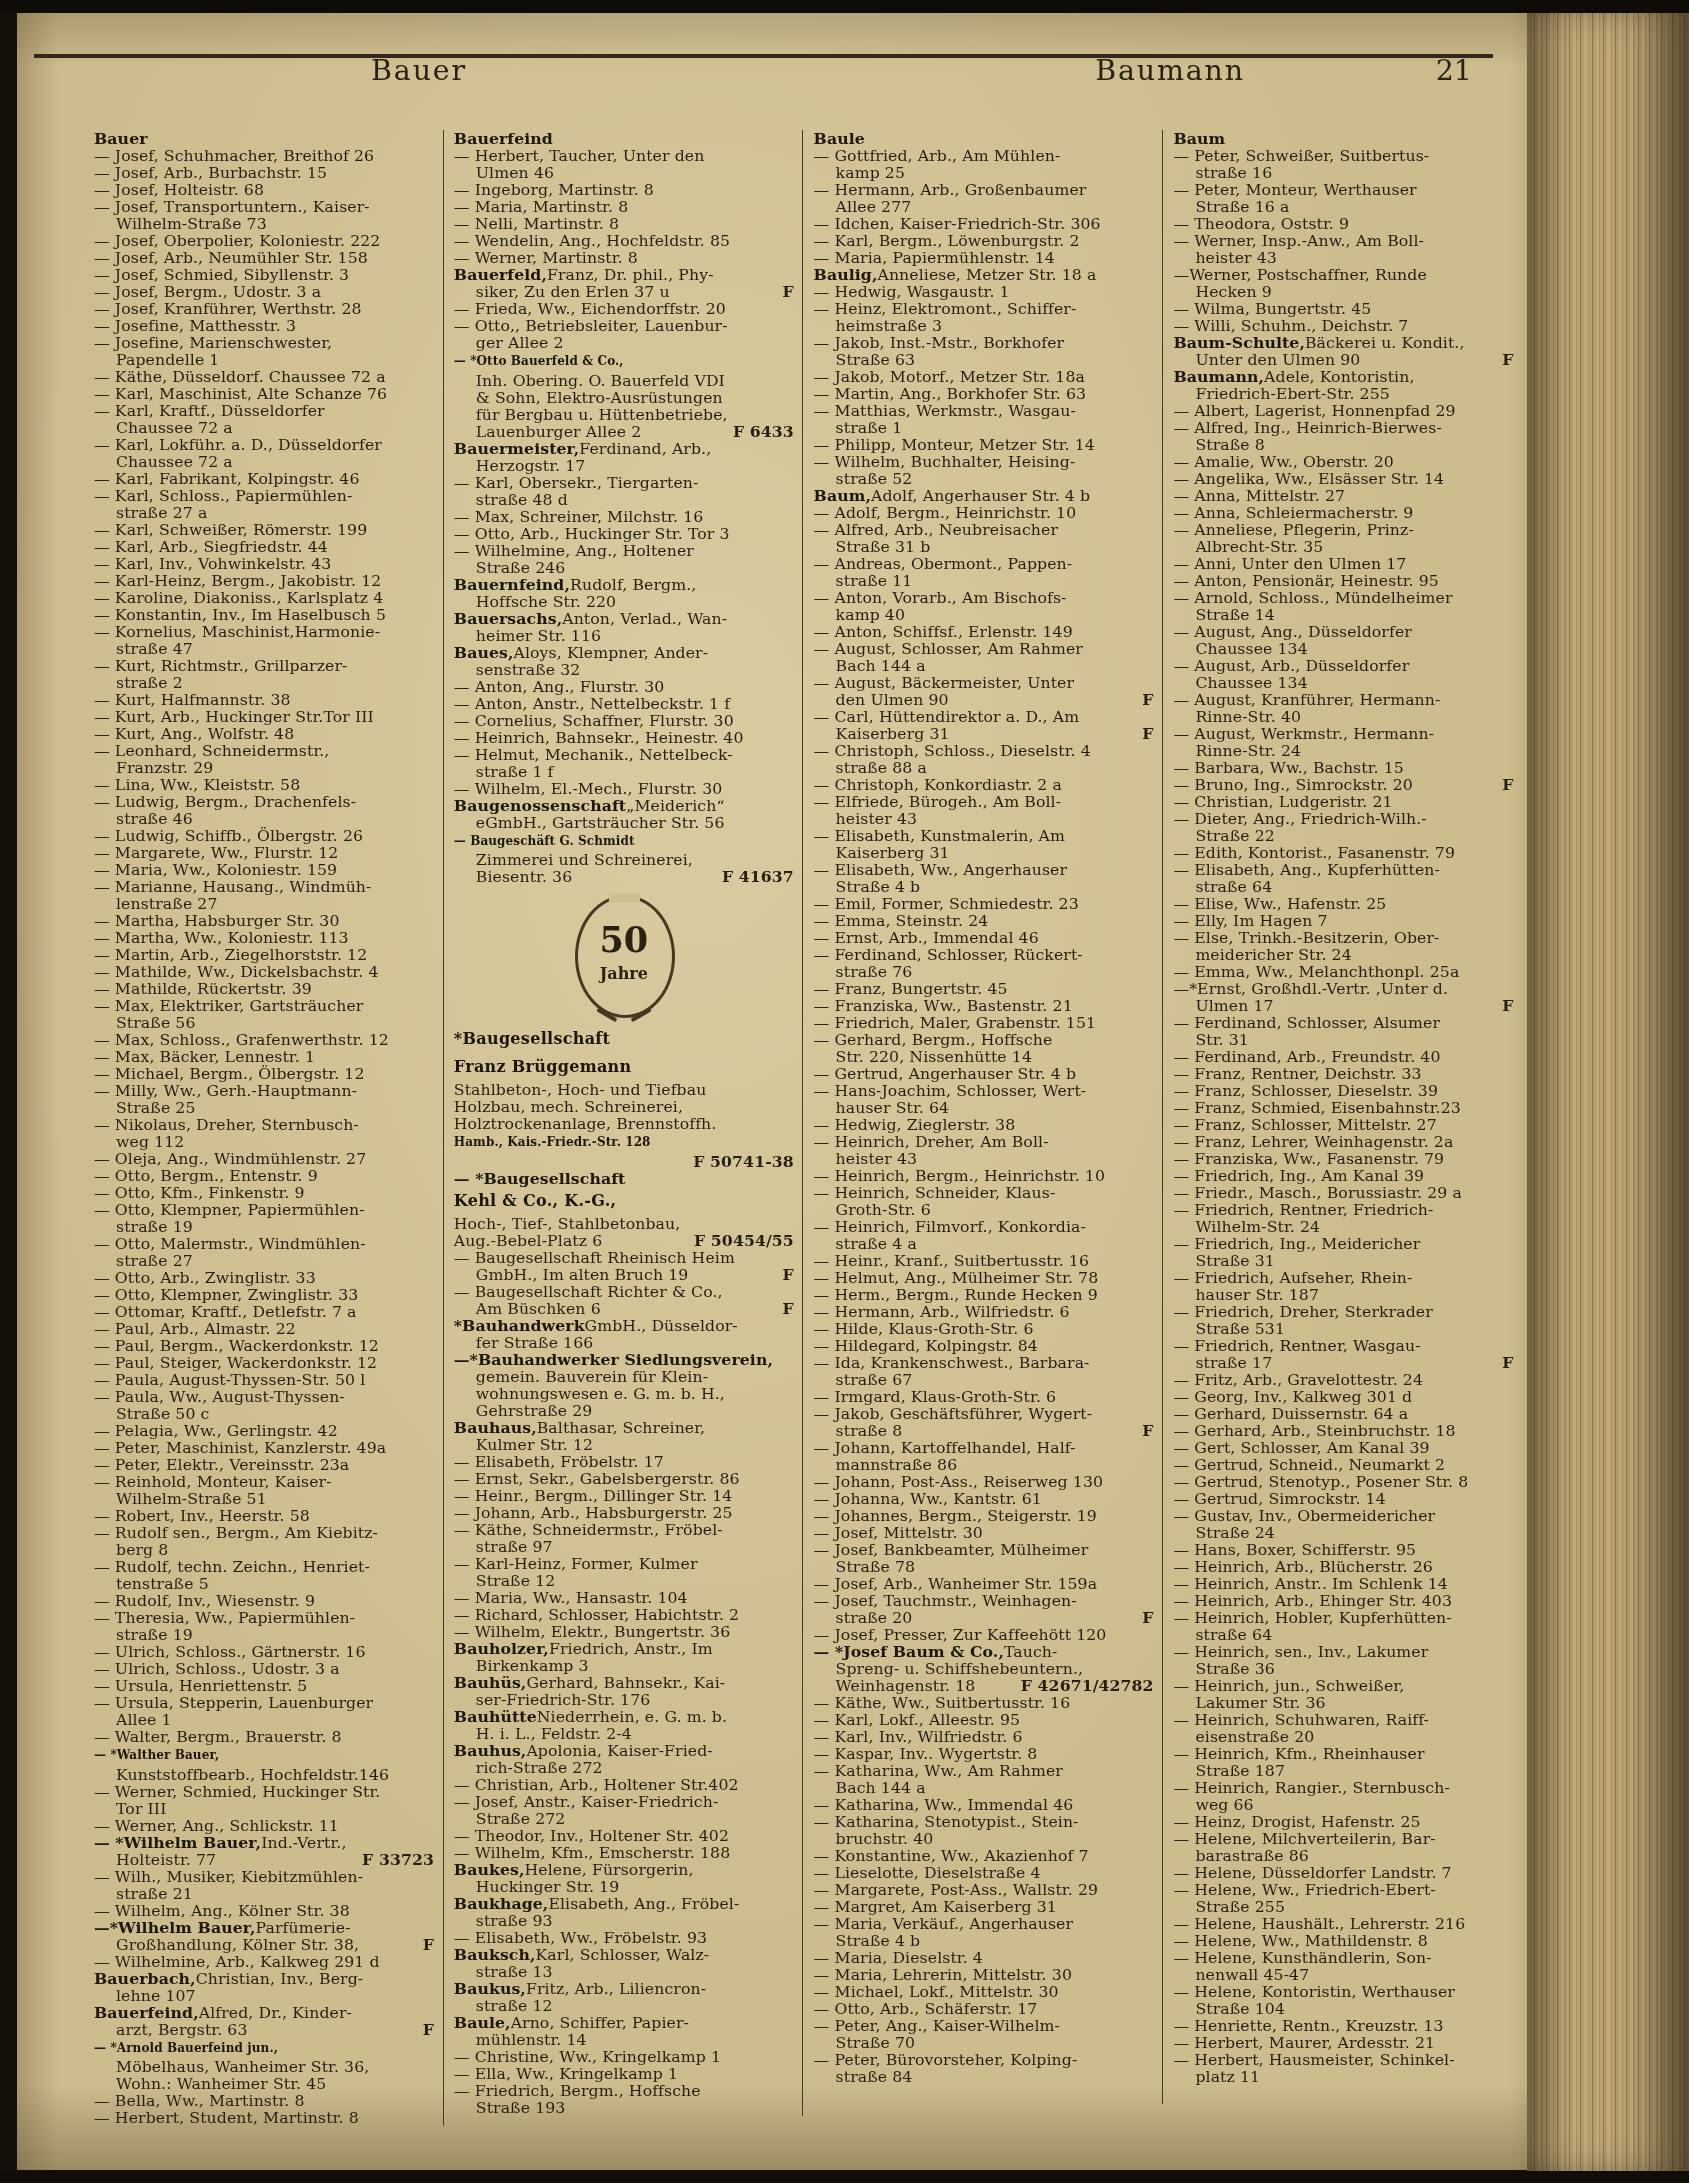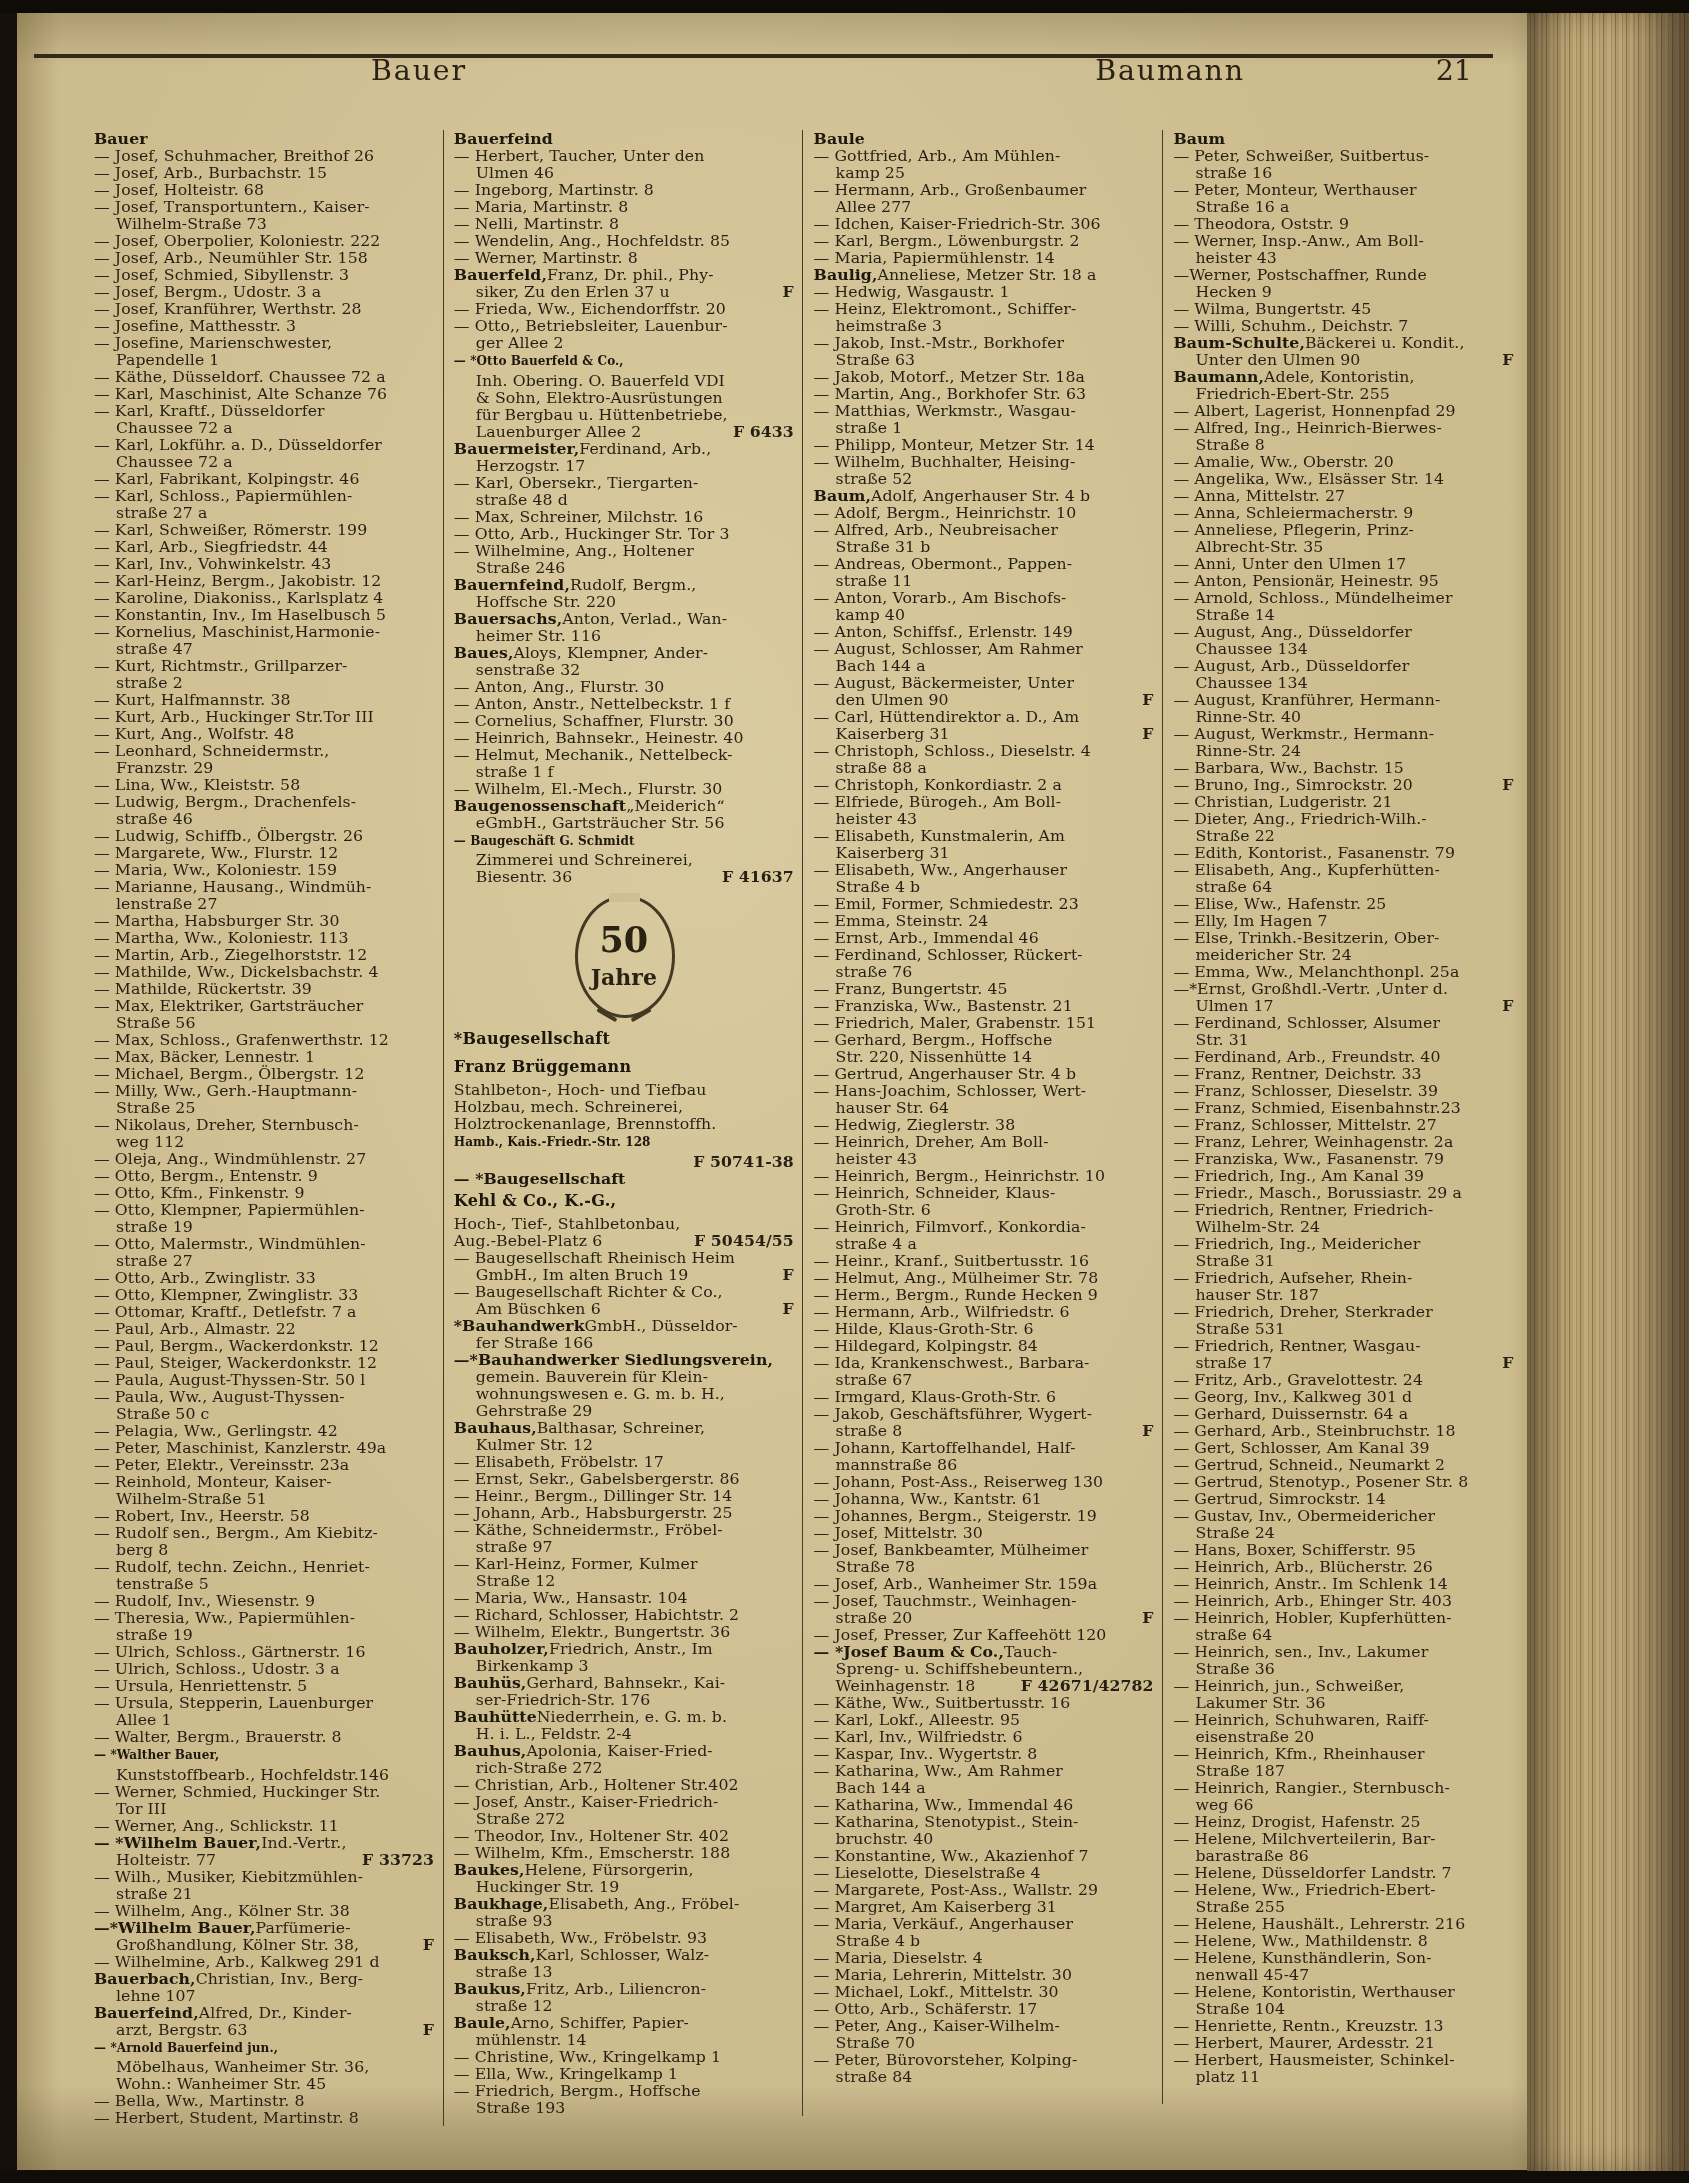--- a/index.html
+++ b/index.html
@@ -53,21 +53,21 @@
   .line .fr{margin-left:auto;font-weight:bold;padding-left:4.8px;}
   .line.ind{padding-left:22px;}
   .line.bold{font-weight:bold;color:#1d170c;}
   .line.lg{font-size:16px;line-height:28px;font-weight:bold;color:#1c160b;letter-spacing:0.3px;}
   .line.lg2{font-size:12px;line-height:20.6px;font-weight:bold;color:#1c160b;}
 
   .emblem{position:relative;width:136px;height:130px;margin:6px auto 3.6px;}
   .ring{position:absolute;left:19.4px;top:3.6px;width:94px;height:117px;border:3px solid #443922;border-radius:50%;}
   .ring-gap{position:absolute;left:53px;top:1.2px;width:31.5px;height:9.7px;background:#cfc092;}
   .em-num{position:absolute;left:0;right:0;top:28px;text-align:center;font-size:35px;font-weight:bold;color:#2a2212;}
-  .em-label{position:absolute;left:0;right:0;top:73px;text-align:center;font-size:22px;font-weight:bold;color:#2a2212;}
+  .em-label{position:absolute;left:0;right:0;top:73px;text-align:center;font-size:16px;font-weight:bold;color:#2a2212;}
   .bow-l,.bow-r{position:absolute;bottom:4.8px;width:22px;height:3.6px;background:#443922;border-radius:1.8px;}
   .bow-l{left:40px;transform:rotate(30deg);}
   .bow-r{right:40px;transform:rotate(-30deg);}
 </style>
 </head>
 <body>
 
 <div class="paper">
   <div class="header">
     <div class="header-half header-left">Bauer</div>

